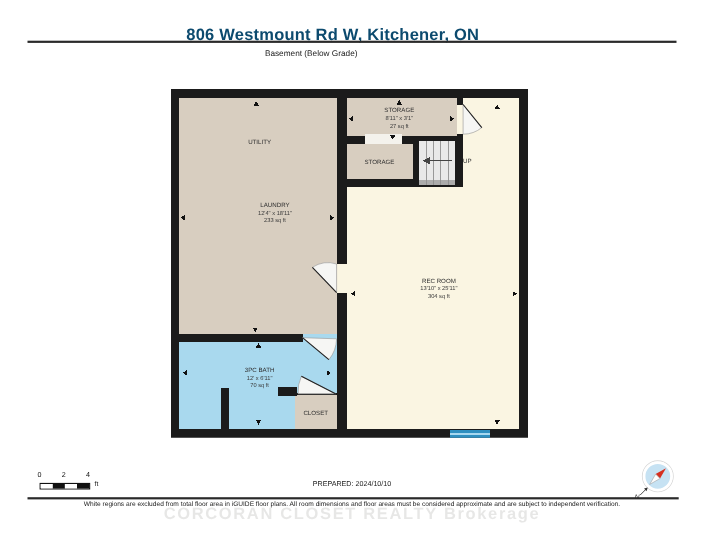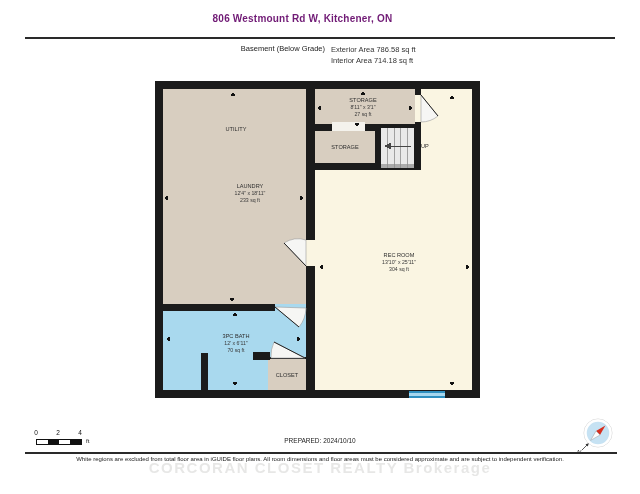--- a/index.html
+++ b/index.html
@@ -1,22 +1,22 @@
 <!DOCTYPE html>
 <html><head>
 <meta charset="utf-8">
 <style>
   html,body{margin:0;padding:0;background:#888;}
   .page{
     position:relative;width:640px;height:494px;background:#ffffff;
     font-family:"Liberation Sans",sans-serif;overflow:hidden;margin:0 auto;
   }
   .title{
-    position:absolute;top:13px;left:0;width:605px;text-align:center;
-    font-size:10px;font-weight:bold;color:#701a75;letter-spacing:.2px;
+    position:absolute;top:23px;left:0;width:605px;text-align:center;
+    font-size:15px;font-weight:bold;color:#0c4a6e;letter-spacing:.2px;
   }
   .rule{position:absolute;height:2px;background:#2a2a2a;}
   .rule-top{top:37px;left:25px;width:590px;}
   .rule-bottom{top:452px;left:25px;width:592px;}
   .floor-label{
     position:absolute;top:44px;left:160px;width:165px;text-align:right;
     font-size:7.5px;font-weight:normal;color:#222;
   }
   .areas{position:absolute;top:44px;left:331px;font-size:7.5px;color:#333;line-height:11px;}
   .plan{position:absolute;left:155px;top:81px;}
@@ -41,24 +41,20 @@
   }
 </style>
 </head>
 <body>
 
 <div class="page">
 
   <div class="title">806 Westmount Rd W, Kitchener, ON</div>
   <div class="rule rule-top"></div>
   <div class="floor-label">Basement (Below Grade)</div>
-  <div class="areas">
-    <div>Exterior Area 786.58 sq ft</div>
-    <div>Interior Area 714.18 sq ft</div>
-  </div>
 
   <svg class="plan" width="325" height="317" viewBox="0 0 325 317" shape-rendering="crispEdges">
 
     <rect x="0" y="0" width="325" height="317" fill="#1b1b1b"></rect>
 
     <rect x="8" y="8" width="143" height="215" fill="#d8cec0"></rect>
     <rect x="8" y="230" width="143" height="79" fill="#a9d9ee"></rect>
     <rect x="113" y="278" width="38" height="31" fill="#d8cec0"></rect>
     <rect x="113" y="276" width="38" height="2" fill="#1b1b1b"></rect>
     <rect x="160" y="8" width="100" height="35" fill="#d8cec0"></rect>

